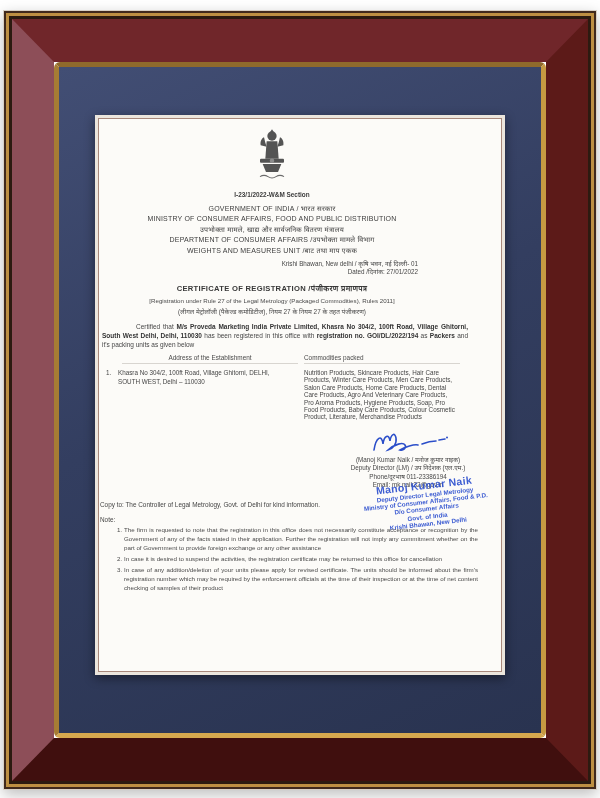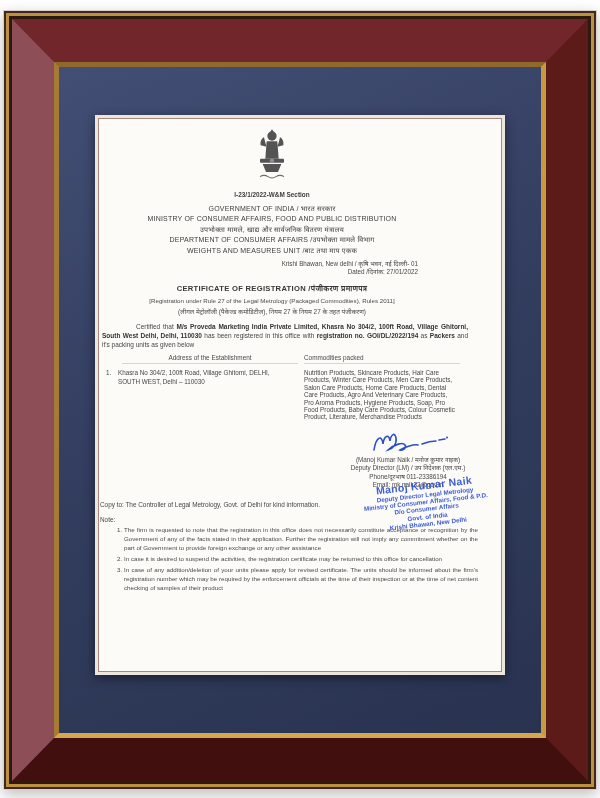--- a/index.html
+++ b/index.html
@@ -11,21 +11,21 @@
   .f-light{width:100%;height:100%;box-sizing:border-box;border:1px solid #d8d0c6;}
   .f-dark-a{width:100%;height:100%;box-sizing:border-box;border:2px solid #40291c;}
   .f-gold-a{width:100%;height:100%;box-sizing:border-box;border:3px solid #bd8f42;}
   .f-dark-b{width:100%;height:100%;box-sizing:border-box;border:3px solid #2c1a10;}
   .wood{width:100%;height:100%;box-sizing:border-box;
         border-style:solid;border-width:43px 42px;
         border-top-color:#70262a;border-left-color:#8d4e58;
         border-right-color:#5c1a18;border-bottom-color:#400f0e;}
   .gold-lip{width:100%;height:100%;box-sizing:border-box;border-style:solid;border-width:5px;
         border-top-color:#8f6a2c;border-left-color:#a67c34;
-        border-right-color:#c69a42;border-bottom-color:#d6a84e;}
+        border-right-color:#c69a42;border-bottom-color:#d6a84e;border-radius:6px;}
   .mat{width:100%;height:100%;box-sizing:border-box;padding:48px 36px 58px 36px;
        background:linear-gradient(155deg,#424e74 0%,#333e60 45%,#293350 100%);}
   .paper{width:100%;height:100%;box-sizing:border-box;background:#fcfbf8;
          border:3px solid #ece6dd;
          box-shadow:inset 0 0 0 1px #a8887a, 0 3px 10px rgba(0,0,0,.45);}
   .paper-inner{position:relative;width:100%;height:100%;color:#424242;}
   
   .abs{position:absolute;}
   .ctr{left:0;right:56px;text-align:center;}
   .emblem{top:8px;}

